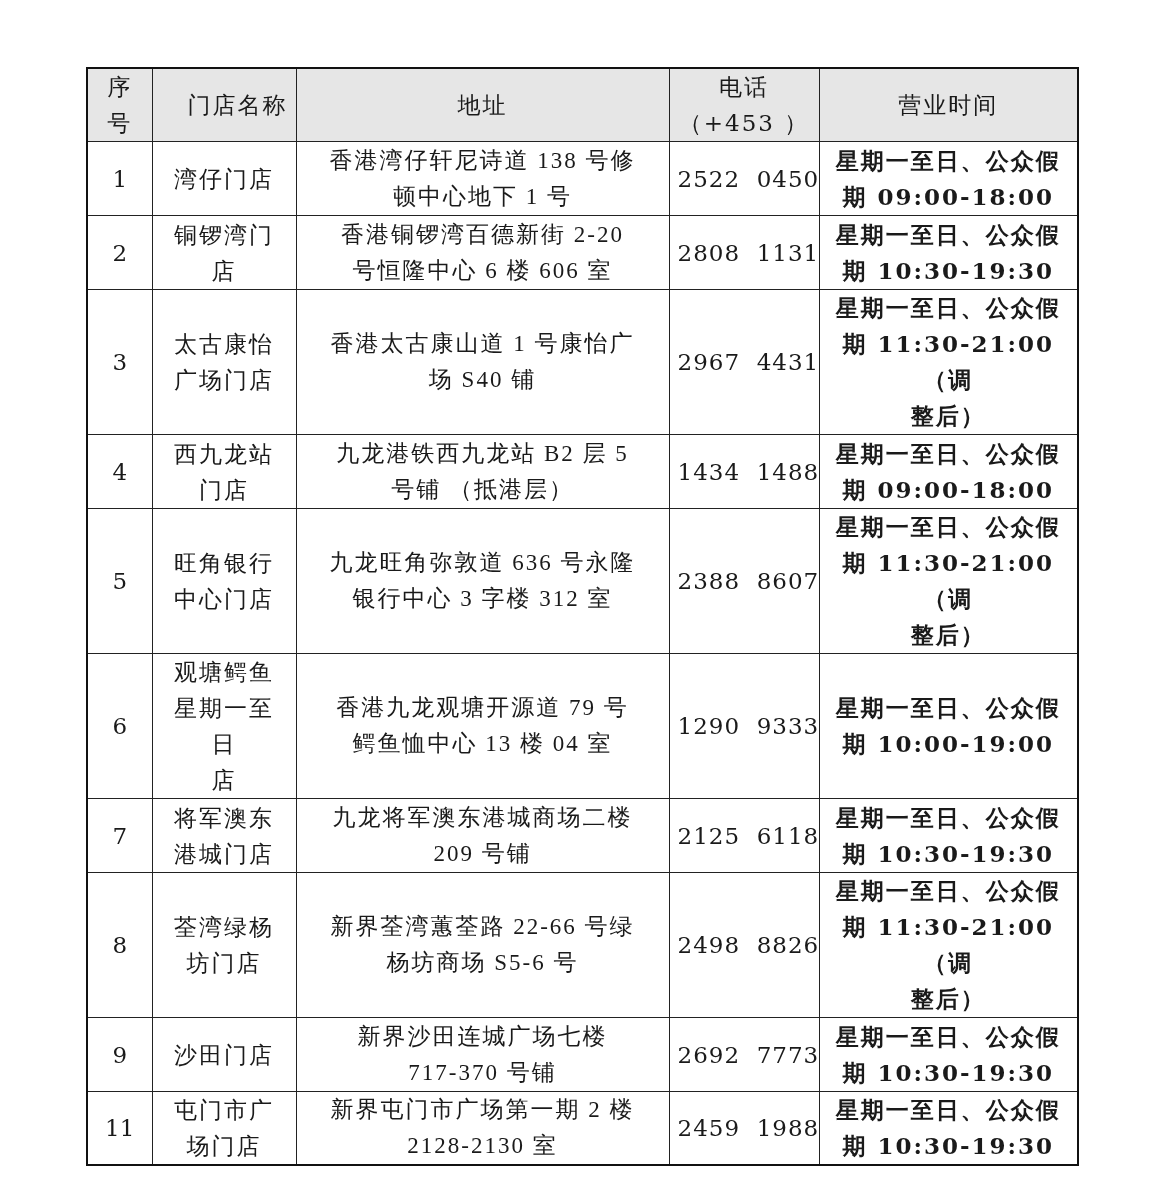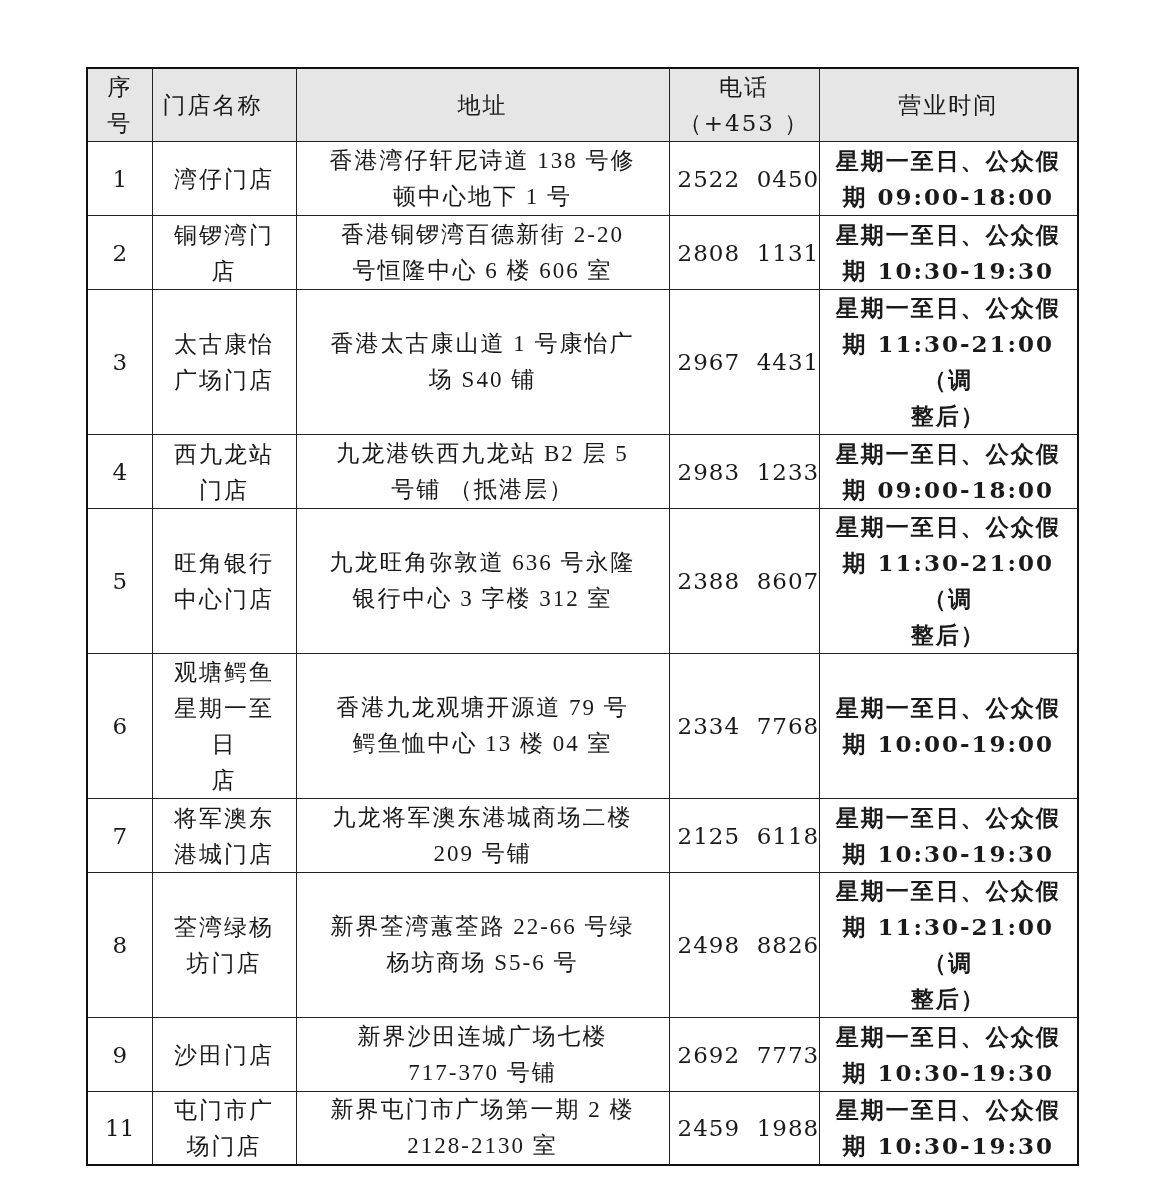--- a/index.html
+++ b/index.html
@@ -31,21 +31,21 @@
       font-size: 23px;
       line-height: 36px;
       font-weight: normal;
       letter-spacing: 2px;
       word-break: break-all;
     }
     .store-table thead th {
       background: #e6e6e6;
       height: 72px;
     }
-    .store-table thead th.name-col { text-align: left; padding-left: 10px; }
+    .store-table thead th.name-col { text-align: left; padding-left: 35px; }
     .col-no { width: 65px; }
     .col-name { width: 144px; }
     .col-addr { width: 373px; }
     .col-phone { width: 150px; }
     .col-hours { width: 259px; }
     td.no-cell { letter-spacing: 0; }
     td.phone-cell { letter-spacing: 1px; white-space: pre; padding-left: 8px; }
     td.name-cell { padding: 0 14px; }
     td.addr-cell { padding: 0 12px; font-family: Liberation Serif, serif; }
     td.hours-cell { padding: 0 10px; font-weight: bold; }
@@ -129,21 +129,21 @@
       <tr style="height: 74px;">
         <td class="no-cell">4</td>
         <td class="name-cell">
           <span class="line">西九龙站</span>
           <span class="line">门店</span>
         </td>
         <td class="addr-cell">
           <span class="line">九龙港铁西九龙站 B2 层 5</span>
           <span class="line">号铺 （抵港层）</span>
         </td>
-        <td class="phone-cell">2983  1233</td>
+        <td class="phone-cell">1434  1488</td>
         <td class="hours-cell">
           <span class="line">星期一至日、公众假</span>
           <span class="line">期 09:00-18:00</span>
         </td>
       </tr>
       <tr style="height: 110px;">
         <td class="no-cell">5</td>
         <td class="name-cell">
           <span class="line">旺角银行</span>
           <span class="line">中心门店</span>
@@ -163,21 +163,21 @@
         <td class="no-cell">6</td>
         <td class="name-cell">
           <span class="line">观塘鳄鱼</span>
           <span class="line">星期一至日</span>
           <span class="line">店</span>
         </td>
         <td class="addr-cell">
           <span class="line">香港九龙观塘开源道 79 号</span>
           <span class="line">鳄鱼恤中心 13 楼 04 室</span>
         </td>
-        <td class="phone-cell">2334  7768</td>
+        <td class="phone-cell">1290  9333</td>
         <td class="hours-cell">
           <span class="line">星期一至日、公众假</span>
           <span class="line">期 10:00-19:00</span>
         </td>
       </tr>
       <tr style="height: 74px;">
         <td class="no-cell">7</td>
         <td class="name-cell">
           <span class="line">将军澳东</span>
           <span class="line">港城门店</span>

